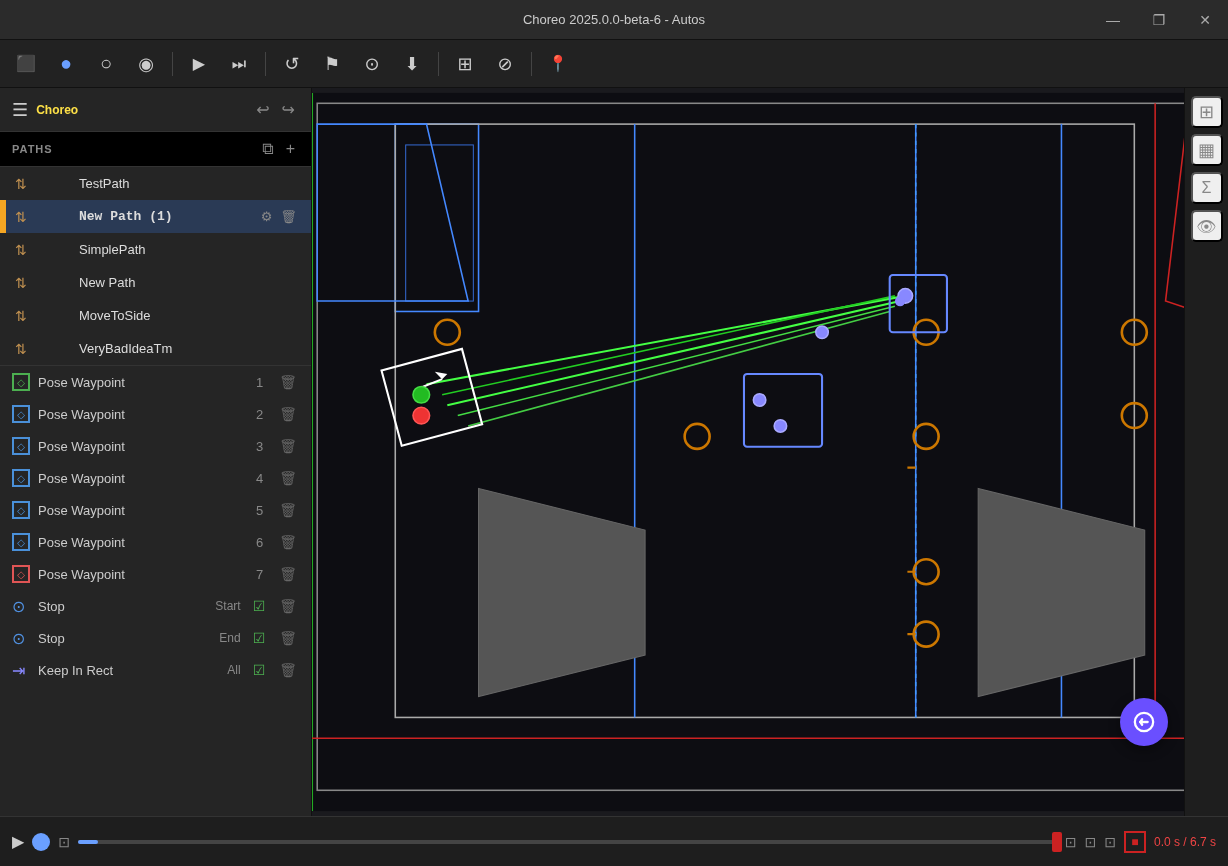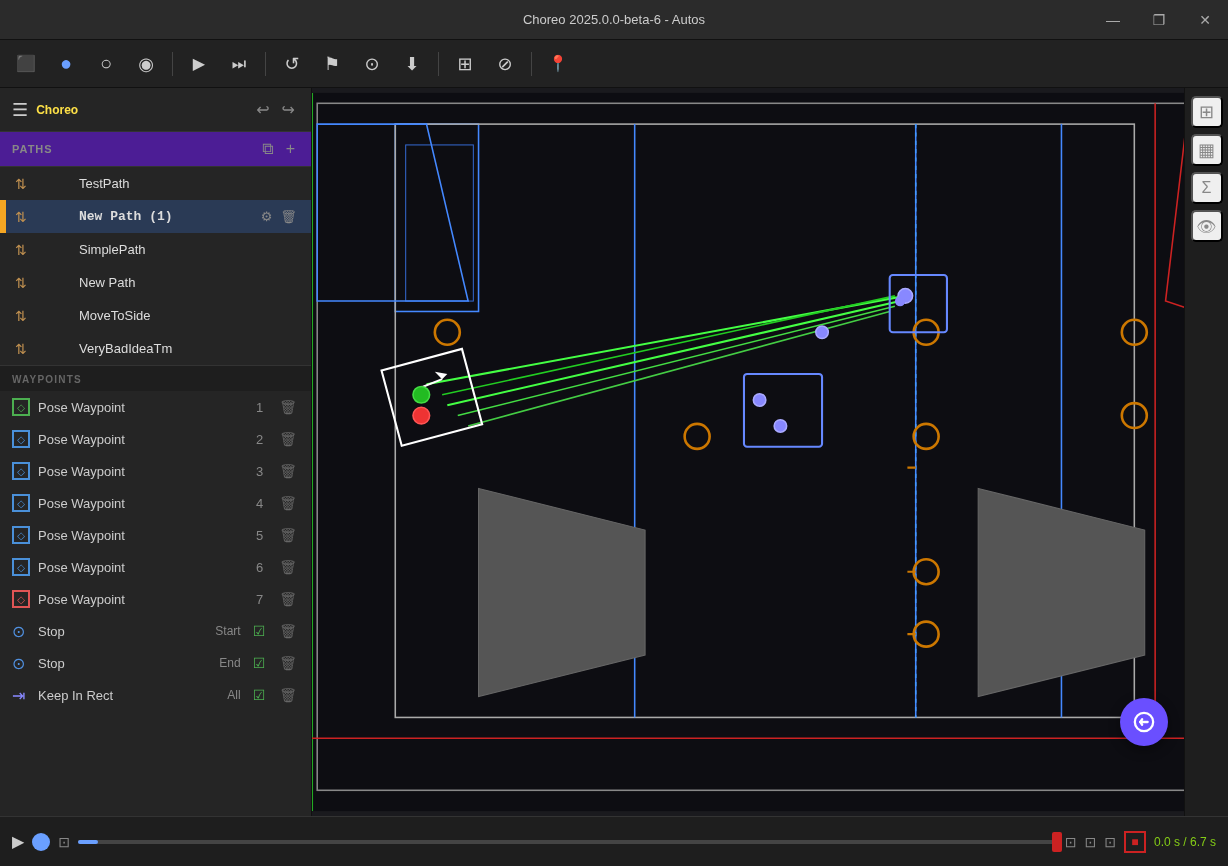--- a/index.html
+++ b/index.html
@@ -22,21 +22,21 @@
 
     
     .sidebar-header { display: flex; align-items: center; padding: 8px 12px; gap: 8px; border-bottom: 1px solid #333; flex-shrink: 0; }
     .hamburger-btn { cursor: pointer; color: #ccc; font-size: 18px; }
     .app-name { font-size: 12px; font-weight: 700; color: #fde047; }
 
     .undo-redo { margin-left: auto; display: flex; gap: 4px; }
     .undo-redo button { background: transparent; border: none; color: #888; cursor: pointer; font-size: 16px; padding: 4px; border-radius: 4px; }
 
     
-    .section-header { display: flex; align-items: center; padding: 6px 12px; background: #4c1d95; border-bottom: 1px solid #333; }
+    .section-header { display: flex; align-items: center; padding: 6px 12px; background: #000000; border-bottom: 1px solid #333; }
     .section-title { font-size: 11px; font-weight: 700; letter-spacing: 1px; color: #888; flex: 1; }
     .section-actions { display: flex; gap: 4px; }
     .icon-btn { background: transparent; border: none; color: #888; cursor: pointer; font-size: 16px; padding: 2px 4px; border-radius: 3px; }
 
     
     .path-item { display: flex; align-items: center; padding: 7px 12px; gap: 8px; cursor: pointer; border-left: 3px solid transparent; }
     .path-item.active { background: #2a3a55; border-left-color: #f5a623; }
     .path-icon { color: #c09050; font-size: 14px; width: 18px; flex-shrink: 0; }
     .path-name { flex: 1; color: #ddd; font-size: 13px; margin-left: 38px; }
     .path-actions { display: flex; gap: 4px; opacity: 0; }
@@ -75,21 +75,21 @@
 
     
     .field-svg { width: 100%; height: 100%; }
 
     
     .timeline { height: 50px; background: #1e1e1e; border-top: 1px solid #333; display: flex; align-items: center; padding: 0 12px; gap: 8px; flex-shrink: 0; position: relative; }
     .play-btn { background: transparent; border: none; color: #ccc; cursor: pointer; font-size: 16px; }
     .timeline-track { flex: 1; height: 4px; background: #444; border-radius: 2px; position: relative; cursor: pointer; }
     .timeline-fill { height: 100%; width: 2%; background: #6a9fff; border-radius: 2px; }
     .timeline-marker { position: absolute; width: 10px; height: 20px; background: #e05555; top: -8px; border-radius: 2px; }
-    .timeline-time { color: #84cc16; font-size: 12px; white-space: nowrap; }
+    .timeline-time { color: #ef4444; font-size: 12px; white-space: nowrap; }
     .timeline-icons { display: flex; gap: 8px; align-items: center; }
     .timeline-icon-btn { background: transparent; border: none; color: #888; cursor: pointer; font-size: 14px; }
 
     
     .fab { position: absolute; bottom: 70px; right: 16px; width: 48px; height: 48px; border-radius: 50%; background: #6a4fff; display: flex; align-items: center; justify-content: center; cursor: pointer; color: #fff; font-size: 22px; box-shadow: 0 4px 12px rgba(0,0,0,0.4); z-index: 10; }
 
     
     .main-with-toolbar { display: flex; flex-direction: column; flex: 1; overflow: hidden; }
     .content-row { display: flex; flex: 1; overflow: hidden; }
 
@@ -206,23 +206,20 @@
           <span class="path-name">VeryBadIdeaTm</span>
           <div class="path-actions">
             <button class="path-action-btn" title="Settings">⚙</button>
             <button class="path-action-btn" title="Delete">🗑</button>
           </div>
         </div>
       </div>
 
       <div class="features-section">
 
-        <div class="subsection-header">
-          <span class="subsection-title">WAYPOINTS</span>
-        </div>
 
         <div class="feature-item">
           <div class="feature-icon green">◇</div>
           <span class="feature-name">Pose Waypoint</span>
           <span class="feature-num">1</span>
           <button class="feature-delete" title="Delete">🗑</button>
         </div>
 
         <div class="feature-item">
           <div class="feature-icon blue">◇</div>

